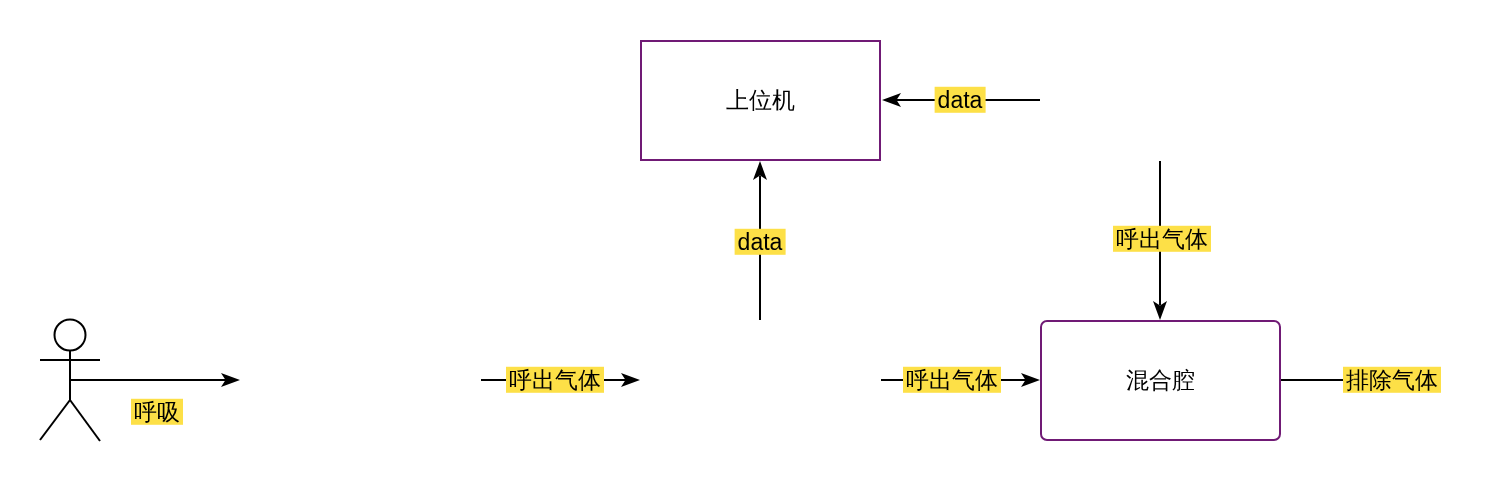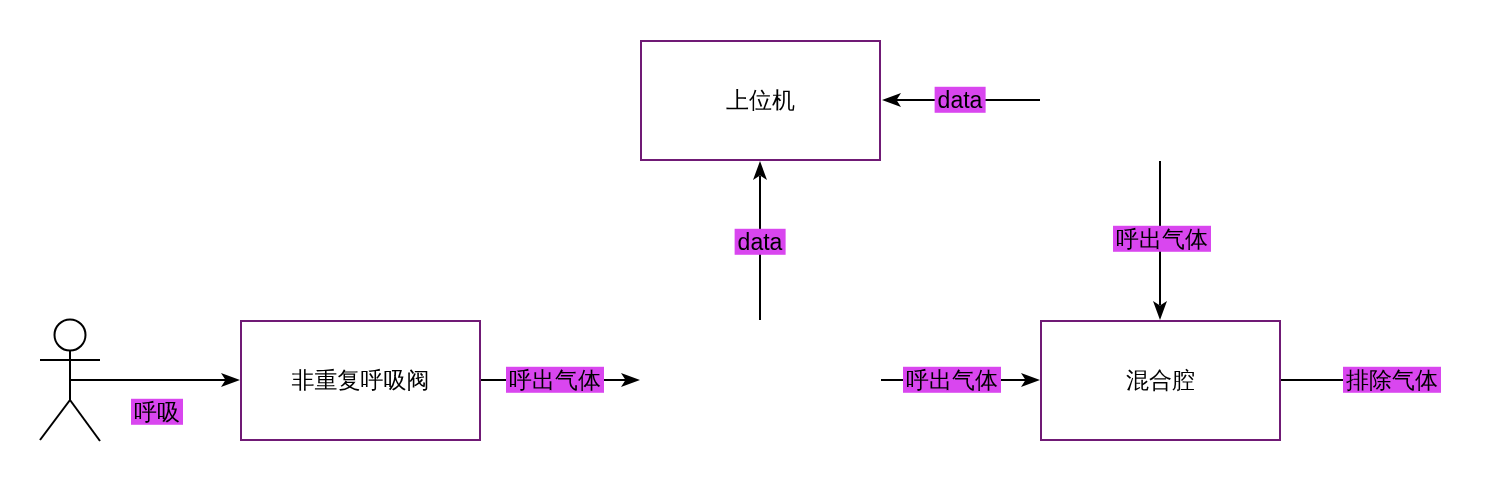--- a/index.html
+++ b/index.html
@@ -36,33 +36,33 @@
   }
   .node-label {
     font-size: 23px;
     line-height: 1.2;
     white-space: nowrap;
     text-align: center;
   }
   .edge-label {
     position: absolute;
     transform: translate(-50%, -50%);
-    background: #d946ef;
+    background: #fde047;
     padding: 0 3px;
     font-size: 23px;
     line-height: 1.15;
     white-space: nowrap;
     z-index: 3;
   }
   
   .node-host            { left: 640px;  top: 40px;  }
   .node-co2-sensor      { left: 1040px; top: 40px;  }
   .node-valve           { left: 240px;  top: 320px; }
   .node-flow-sensor     { left: 640px;  top: 320px; }
-  .node-mixing-chamber  { left: 1040px; top: 320px; }
+  .node-mixing-chamber  { left: 1040px; top: 320px; border-radius: 7px; }
   
   .lbl-breath      { left: 157px;  top: 380px; margin-top: 32px; }
   .lbl-exhaled-1   { left: 555px;  top: 380px; }
   .lbl-exhaled-2   { left: 952px;  top: 380px; }
   .lbl-exhaust     { left: 1358px; top: 380px; margin-left: 34px; }
   .lbl-flow-data   { left: 760px;  top: 242px; }
   .lbl-sensor-data { left: 960px;  top: 100px; }
   .lbl-measure     { left: 1162px; top: 239px; }
 </style>
 </head>
@@ -114,23 +114,20 @@
       <line x1="1160" y1="161" x2="1160" y2="305" stroke="#000000" stroke-width="2"></line>
       <polygon points="1160,320 1153,301 1160,305.5 1167,301" fill="#000000"></polygon>
     </g>
   </svg>
 
   <div class="node node-host">
     <span class="node-label">上位机</span>
   </div>
 
 
-  <div class="node node-valve">
-    <span class="node-label">非重复呼吸阀</span>
-  </div>
 
 
   <div class="node node-mixing-chamber">
     <span class="node-label">混合腔</span>
   </div>
 
   <div class="edge-label lbl-breath">呼吸</div>
 
   <div class="edge-label lbl-exhaled-1">呼出气体</div>
 

